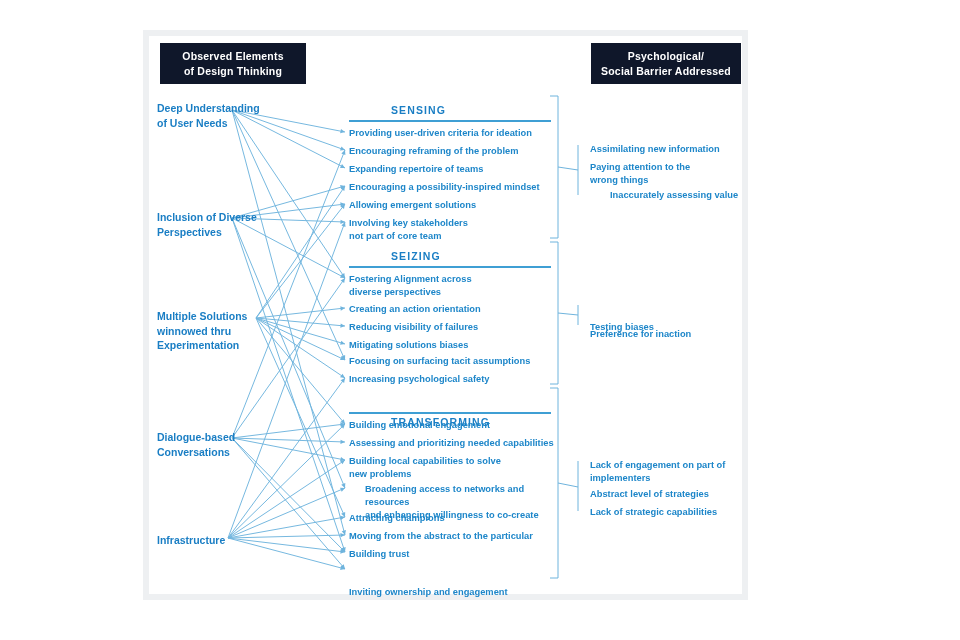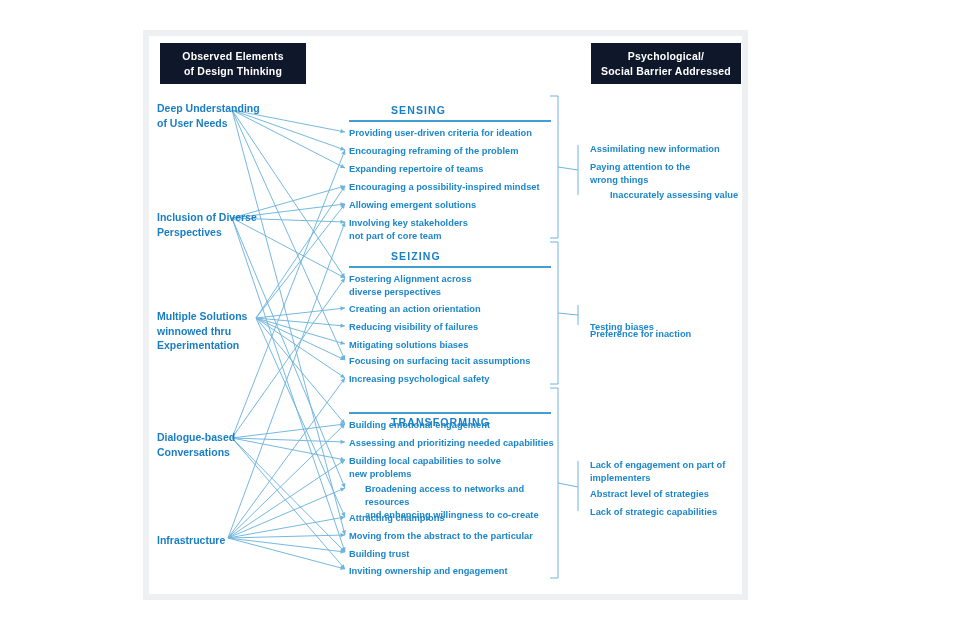--- a/index.html
+++ b/index.html
@@ -170,19 +170,19 @@
       <div class="gline" style="left: 349px; top: 412px; width: 202px;"></div>
       <div class="itm" style="left: 349px; top: 419px; width: 205px;">Building emotional engagement</div>
       <div class="itm" style="left: 349px; top: 437px; width: 205px;">Assessing and prioritizing needed capabilities</div>
       <div class="itm" style="left: 349px; top: 455px; width: 205px;">Building local capabilities to solve
 new problems</div>
       <div class="itm" style="left: 349px; top: 483px; width: 205px; margin-left: 16px;">Broadening access to networks and resources
 and enhancing willingness to co-create</div>
       <div class="itm" style="left: 349px; top: 512px; width: 205px;">Attracting champions</div>
       <div class="itm" style="left: 349px; top: 530px; width: 205px;">Moving from the abstract to the particular</div>
       <div class="itm" style="left: 349px; top: 548px; width: 205px;">Building trust</div>
-      <div class="itm" style="left: 349px; top: 565px; width: 205px;">Inviting ownership and engagement</div>
+      <div class="itm" style="left: 349px; top: 586px; width: 205px;">Inviting ownership and engagement</div>
       <div class="bar" style="left: 590px; top: 459px; width: 150px;">Lack of engagement on part of
 implementers</div>
       <div class="bar" style="left: 590px; top: 488px; width: 150px;">Abstract level of strategies</div>
       <div class="bar" style="left: 590px; top: 506px; width: 150px;">Lack of strategic capabilities</div>
     </div>
 </div>
 
 </body></html>

